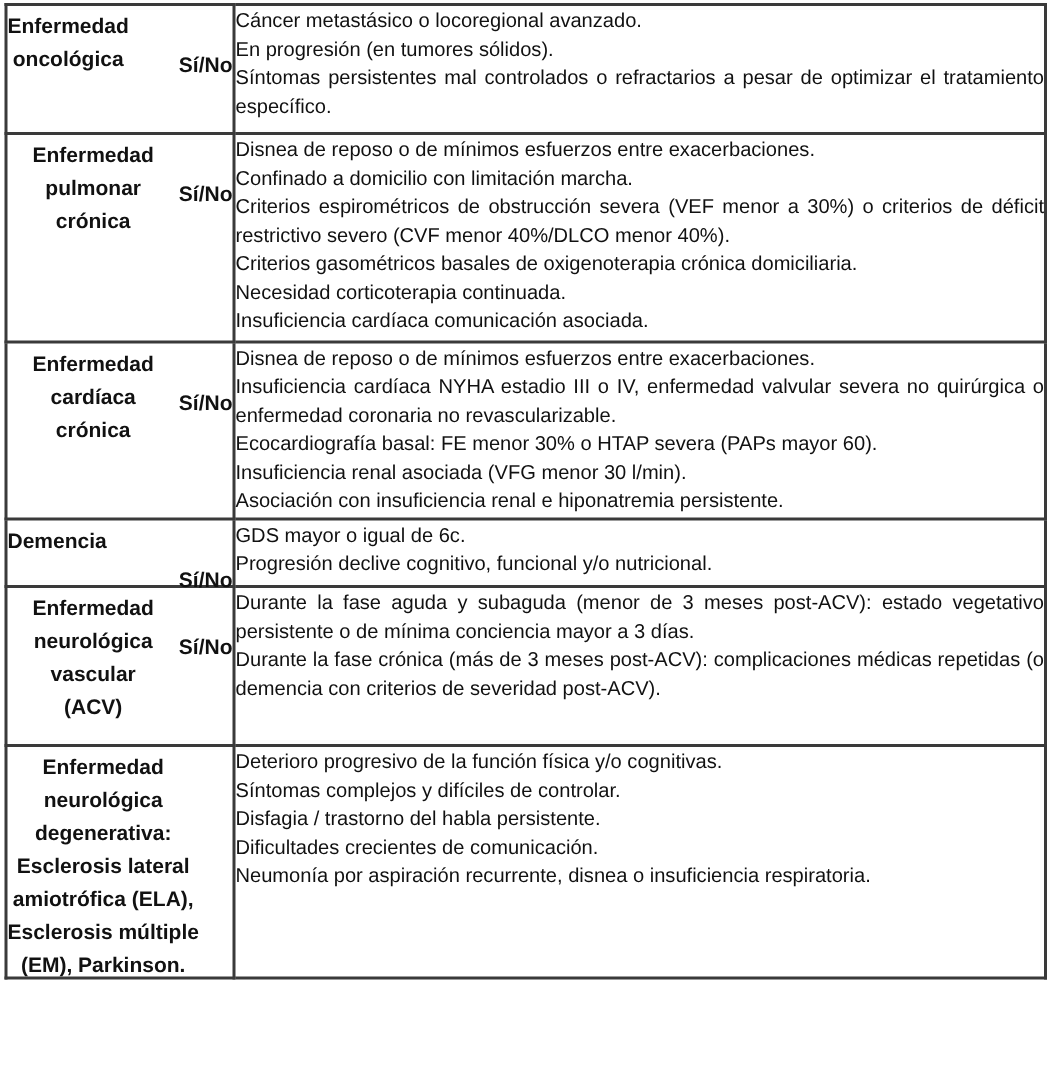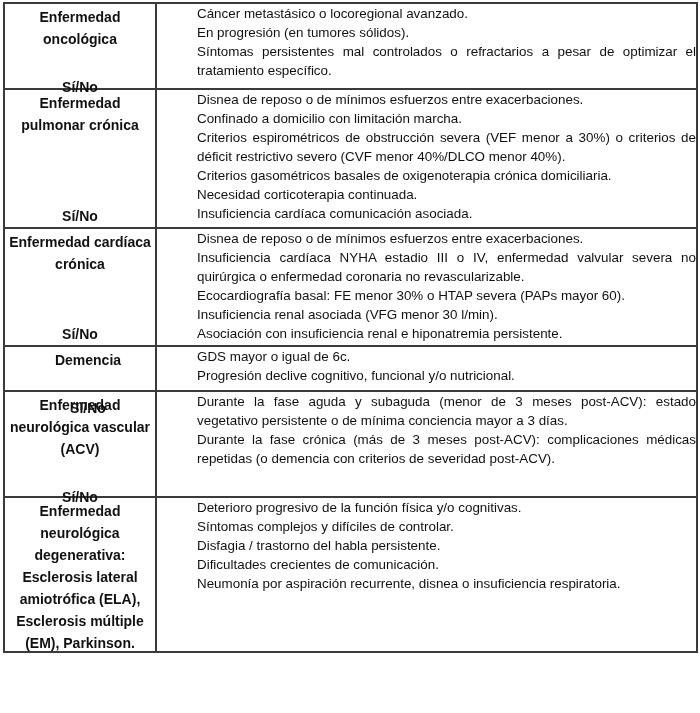--- a/index.html
+++ b/index.html
@@ -3,25 +3,25 @@
 <meta charset="utf-8">
 <style>
   html, body { margin: 0; padding: 0; background: #ffffff; }
   body { width: 700px; height: 713px; overflow: hidden; position: relative;
          font-family: "Liberation Sans", "DejaVu Sans", sans-serif; color: #111; }
   table.criteria { position: absolute; left: 3px; top: 2px; width: 695px;
                    border-collapse: collapse; table-layout: fixed; }
   table.criteria td { border: 2px solid #3a3a3a; vertical-align: top; padding: 0; }
   td.label { width: 150px; text-align: center; font-weight: bold; font-size: 14px; }
   td.content { font-size: 13.4px; padding-left: 7px; padding-right: 8px; }
-  .label-inner { display: flex; flex-direction: column; justify-content: space-between;
+  .label-inner { display: flex; flex-direction: row; justify-content: space-between;
                  height: 100%; padding-top: 2px; box-sizing: border-box; }
   .label-title { line-height: 22px; }
   .label-yn { line-height: 22px; margin-top: 26px; }
-  .line { line-height: 19px; text-align: justify; padding-left: 40px; }
+  .line { line-height: 19px; text-align: justify; }
   .crit { display: block; }
 </style>
 </head>
 <body>
 
 <table class="criteria">
   <tbody id="tbody">
       <tr style="height: 86px;">
         <td class="label">
           <div class="label-inner" style="height: 84px;">
@@ -70,21 +70,21 @@
         <td class="content">
           <div class="line crit">Disnea de reposo o de mínimos esfuerzos entre exacerbaciones.</div>
           <div class="line crit">Insuficiencia cardíaca NYHA estadio III o IV, enfermedad valvular severa no quirúrgica o enfermedad coronaria no revascularizable.</div>
           <div class="line crit">Ecocardiografía basal: FE menor 30% o HTAP severa (PAPs mayor 60).</div>
           <div class="line crit">Insuficiencia renal asociada (VFG menor 30 l/min).</div>
           <div class="line crit">Asociación con insuficiencia renal e hiponatremia persistente.</div>
         </td>
       </tr>
       <tr style="height: 45px;">
         <td class="label">
-          <div class="label-inner" style="height: 39px; padding-left: 16px;">
+          <div class="label-inner" style="height: 39px;">
             <div>
               <div class="label-title">Demencia</div>
             </div>
             <div class="label-yn">Sí/No</div>
           </div>
         </td>
         <td class="content">
           <div class="line crit">GDS mayor o igual de 6c.</div>
           <div class="line crit">Progresión declive cognitivo, funcional y/o nutricional.</div>
         </td>

